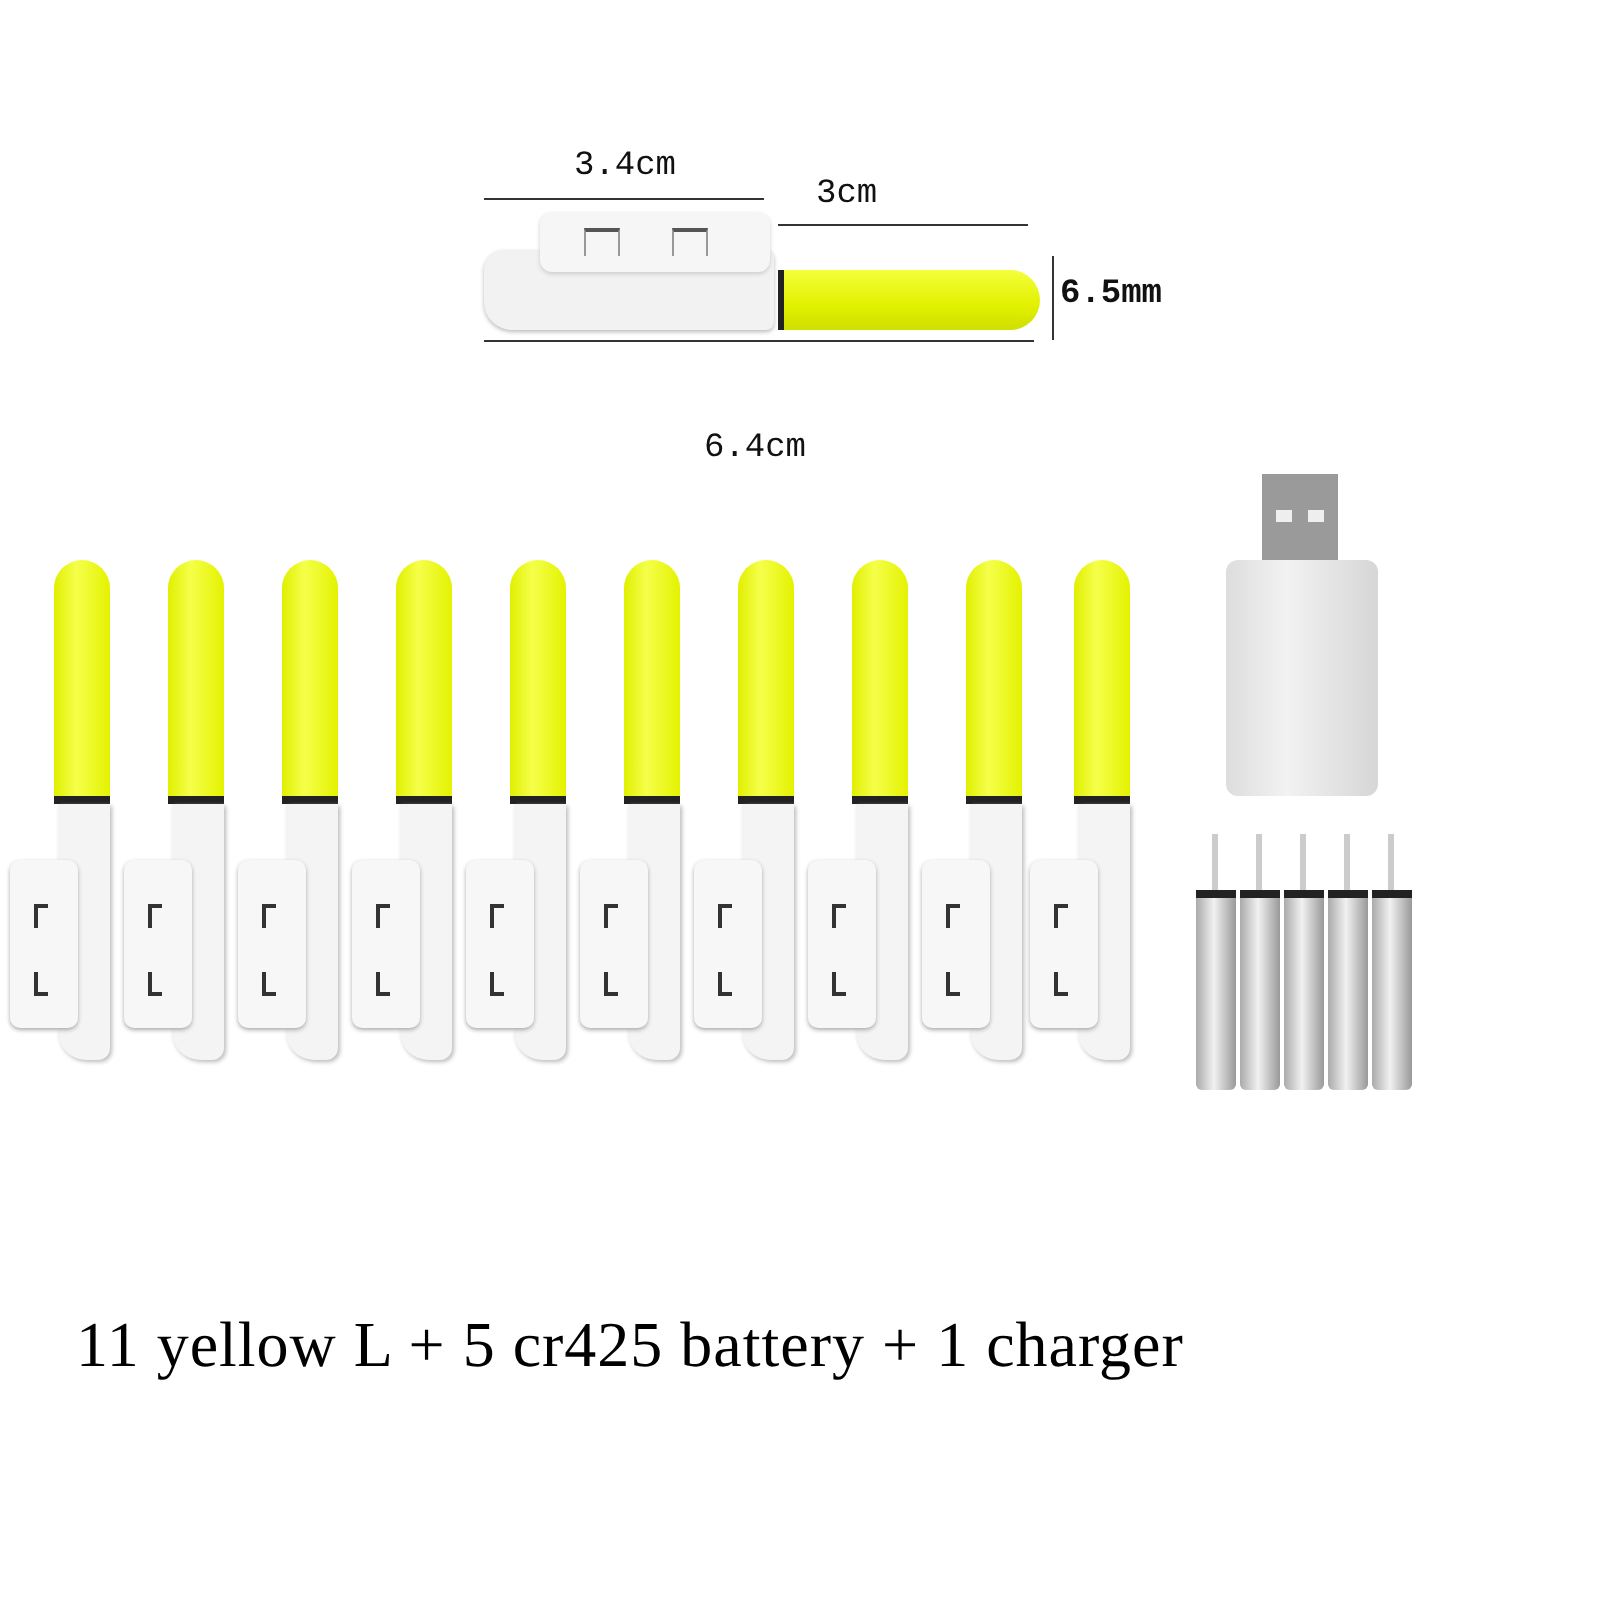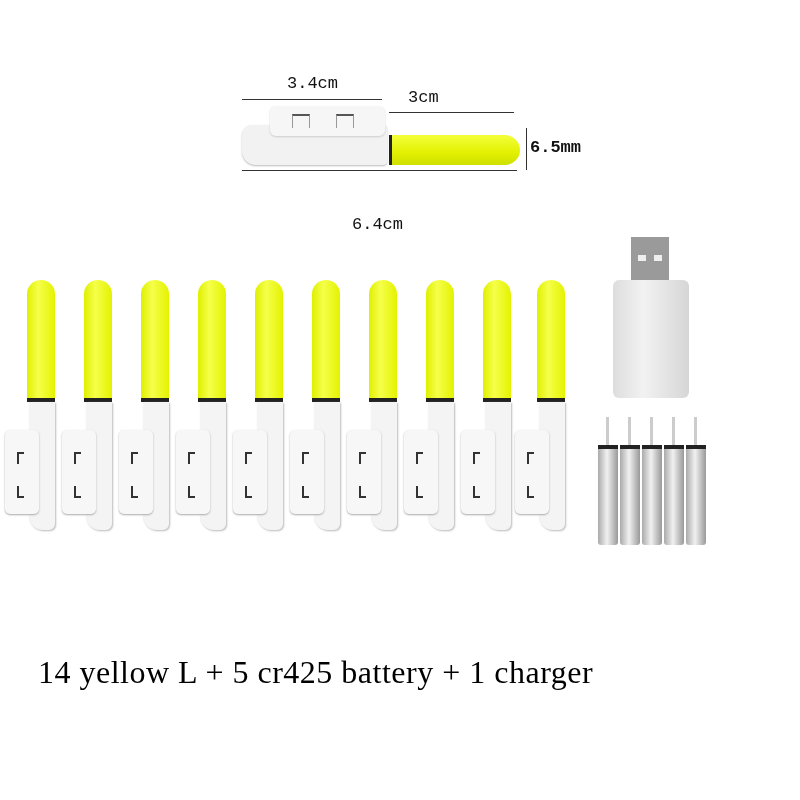--- a/index.html
+++ b/index.html
@@ -156,13 +156,13 @@
   <div class="batt" style="left:664px">
       <div class="pin"></div>
       <div class="cap"></div>
     </div>
   <div class="batt" style="left:686px">
       <div class="pin"></div>
       <div class="cap"></div>
     </div>
 </div>
 
-<div class="caption">14 yellow L + 5 cr425 battery + 1 charger</div>
+<div class="caption">11 yellow L + 5 cr425 battery + 1 charger</div>
 
 </body></html>

